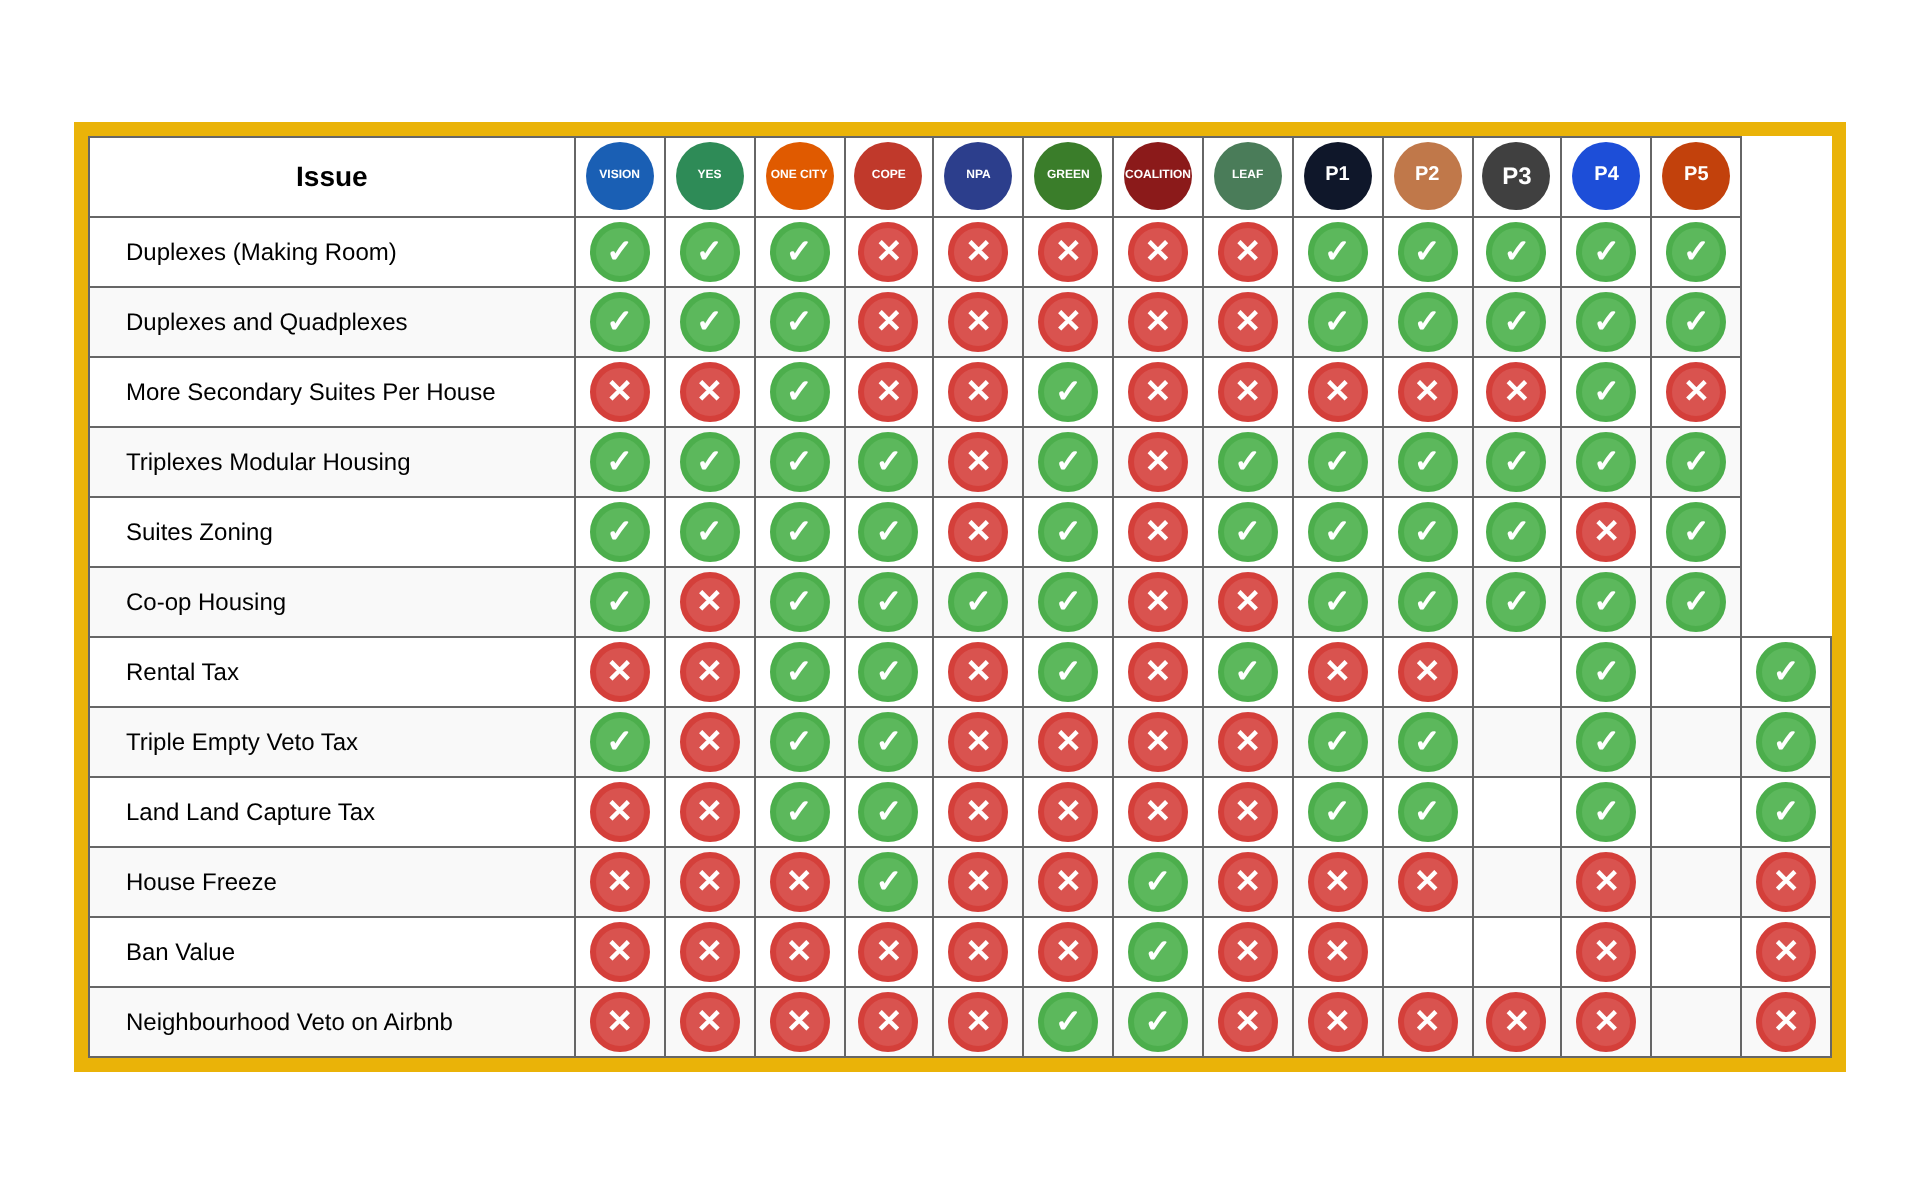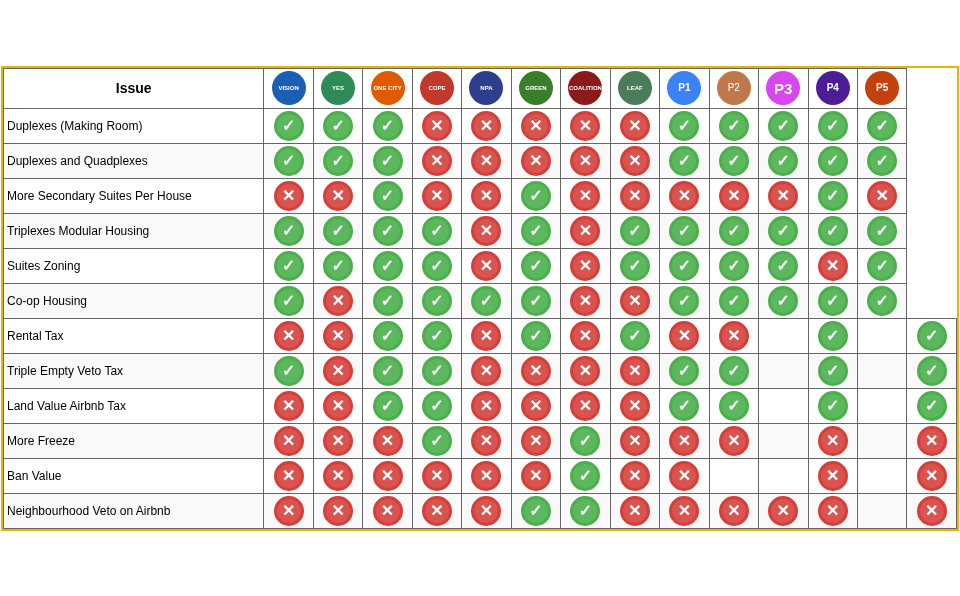--- a/index.html
+++ b/index.html
@@ -7,22 +7,22 @@
       font-family: Arial, sans-serif;
       font-size: 12px;
       background: #fff;
       display: flex;
       justify-content: center;
       align-items: center;
       width: 960px;
       min-height: 596px;
     }
     .table-wrapper {
-      border: 2px solid #eab308;
-      width: 958px;
+      border: 7px solid #eab308;
+      width: 886px;
     }
     table {
       width: 100%;
       border-collapse: collapse;
     }
     th, td {
       border: 1px solid #666;
       text-align: center;
       vertical-align: middle;
       padding: 2px;
@@ -30,21 +30,21 @@
     th.issue-header {
       font-weight: bold;
       font-size: 14px;
       text-align: center;
       background: #fff;
       width: 200px;
       min-width: 200px;
     }
     td.issue-label {
       text-align: left;
-      padding-left: 3px;
+      padding-left: 18px;
       font-size: 12px;
       font-weight: normal;
       white-space: nowrap;
       background: #fff;
     }
     .col-header {
       width: 38px;
       height: 40px;
       padding: 1px;
     }
@@ -114,30 +114,30 @@
           <th class="col-header">
             <div style="width: 34px; height: 34px; border-radius: 50%; background: rgb(58, 125, 42); display: flex; align-items: center; justify-content: center; margin: 0px auto; font-size: 6px; font-weight: bold; color: white; text-align: center; line-height: 1; padding: 2px;">GREEN</div>
           </th>
           <th class="col-header">
             <div style="width: 34px; height: 34px; border-radius: 50%; background: rgb(139, 26, 26); display: flex; align-items: center; justify-content: center; margin: 0px auto; font-size: 6px; font-weight: bold; color: white; text-align: center; line-height: 1; padding: 2px;">COALITION</div>
           </th>
           <th class="col-header">
             <div style="width: 34px; height: 34px; border-radius: 50%; background: rgb(74, 124, 89); display: flex; align-items: center; justify-content: center; margin: 0px auto; font-size: 6px; font-weight: bold; color: white; text-align: center; line-height: 1; padding: 2px;">LEAF</div>
           </th>
           <th class="col-header">
-            <div style="width: 34px; height: 34px; border-radius: 50%; background: #3b82f6; display: flex; align-items: center; justify-content: center; margin: 0px auto; font-size: 10px; font-weight: bold; color: white; text-align: center; line-height: 1; padding: 2px;">P1</div>
-          </th>
-          <th class="col-header">
-            <div style="width: 34px; height: 34px; border-radius: 50%; background: rgb(192, 120, 74); display: flex; align-items: center; justify-content: center; margin: 0px auto; font-size: 10px; font-weight: normal; color: white; text-align: left; line-height: 1; padding: 2px;">P2</div>
-          </th>
-          <th class="col-header">
-            <div style="width: 34px; height: 34px; border-radius: 50%; background: #d946ef; display: flex; align-items: center; justify-content: center; margin: 0px auto; font-size: 15px; font-weight: bold; color: white; text-align: center; line-height: 1; padding: 2px;">P3</div>
-          </th>
-          <th class="col-header">
-            <div style="width: 34px; height: 34px; border-radius: 50%; background: #4c1d95; display: flex; align-items: center; justify-content: center; margin: 0px auto; font-size: 10px; font-weight: bold; color: white; line-height: 1; padding: 2px;">P4</div>
+            <div style="width: 34px; height: 34px; border-radius: 50%; background: #0f172a; display: flex; align-items: center; justify-content: center; margin: 0px auto; font-size: 10px; font-weight: bold; color: white; text-align: center; line-height: 1; padding: 2px;">P1</div>
+          </th>
+          <th class="col-header">
+            <div style="width: 34px; height: 34px; border-radius: 50%; background: rgb(192, 120, 74); display: flex; align-items: center; justify-content: center; margin: 0px auto; font-size: 10px; font-weight: bold; color: white; text-align: left; line-height: 1; padding: 2px;">P2</div>
+          </th>
+          <th class="col-header">
+            <div style="width: 34px; height: 34px; border-radius: 50%; background: #404040; display: flex; align-items: center; justify-content: center; margin: 0px auto; font-size: 12px; font-weight: bold; color: white; text-align: center; line-height: 1; padding: 2px;">P3</div>
+          </th>
+          <th class="col-header">
+            <div style="width: 34px; height: 34px; border-radius: 50%; background: #1d4ed8; display: flex; align-items: center; justify-content: center; margin: 0px auto; font-size: 10px; font-weight: bold; color: white; line-height: 1; padding: 2px;">P4</div>
           </th>
           <th class="col-header">
             <div style="width: 34px; height: 34px; border-radius: 50%; background: #c2410c; display: flex; align-items: center; justify-content: center; margin: 0px auto; font-size: 10px; font-weight: bold; color: white; text-align: center; line-height: 1; padding: 2px;">P5</div>
           </th>
         </tr>
     </thead>
     <tbody id="table-body">
 
     <tr>
           <td class="issue-label">Duplexes (Making Room)</td>
@@ -467,62 +467,62 @@
           <td class="check-cell"></td>
           <td class="check-cell">
             <div class="icon check">✓</div>
           </td>
           <td class="check-cell"></td>
           <td class="check-cell">
             <div class="icon check">✓</div>
           </td>
         </tr>
         <tr>
-          <td class="issue-label">Land Value Airbnb Tax</td>
-          <td class="check-cell">
-            <div class="icon cross">✕</div>
-          </td>
-          <td class="check-cell">
-            <div class="icon cross">✕</div>
-          </td>
-          <td class="check-cell">
-            <div class="icon check">✓</div>
-          </td>
-          <td class="check-cell">
-            <div class="icon check">✓</div>
-          </td>
-          <td class="check-cell">
-            <div class="icon cross">✕</div>
-          </td>
-          <td class="check-cell">
-            <div class="icon cross">✕</div>
-          </td>
-          <td class="check-cell">
-            <div class="icon cross">✕</div>
-          </td>
-          <td class="check-cell">
-            <div class="icon cross">✕</div>
-          </td>
-          <td class="check-cell">
-            <div class="icon check">✓</div>
-          </td>
-          <td class="check-cell">
-            <div class="icon check">✓</div>
-          </td>
-          <td class="check-cell"></td>
-          <td class="check-cell">
-            <div class="icon check">✓</div>
-          </td>
-          <td class="check-cell"></td>
-          <td class="check-cell">
-            <div class="icon check">✓</div>
-          </td>
-        </tr>
-        <tr>
-          <td class="issue-label">More Freeze</td>
+          <td class="issue-label">Land Land Capture Tax</td>
+          <td class="check-cell">
+            <div class="icon cross">✕</div>
+          </td>
+          <td class="check-cell">
+            <div class="icon cross">✕</div>
+          </td>
+          <td class="check-cell">
+            <div class="icon check">✓</div>
+          </td>
+          <td class="check-cell">
+            <div class="icon check">✓</div>
+          </td>
+          <td class="check-cell">
+            <div class="icon cross">✕</div>
+          </td>
+          <td class="check-cell">
+            <div class="icon cross">✕</div>
+          </td>
+          <td class="check-cell">
+            <div class="icon cross">✕</div>
+          </td>
+          <td class="check-cell">
+            <div class="icon cross">✕</div>
+          </td>
+          <td class="check-cell">
+            <div class="icon check">✓</div>
+          </td>
+          <td class="check-cell">
+            <div class="icon check">✓</div>
+          </td>
+          <td class="check-cell"></td>
+          <td class="check-cell">
+            <div class="icon check">✓</div>
+          </td>
+          <td class="check-cell"></td>
+          <td class="check-cell">
+            <div class="icon check">✓</div>
+          </td>
+        </tr>
+        <tr>
+          <td class="issue-label">House Freeze</td>
           <td class="check-cell">
             <div class="icon cross">✕</div>
           </td>
           <td class="check-cell">
             <div class="icon cross">✕</div>
           </td>
           <td class="check-cell">
             <div class="icon cross">✕</div>
           </td>
           <td class="check-cell">

